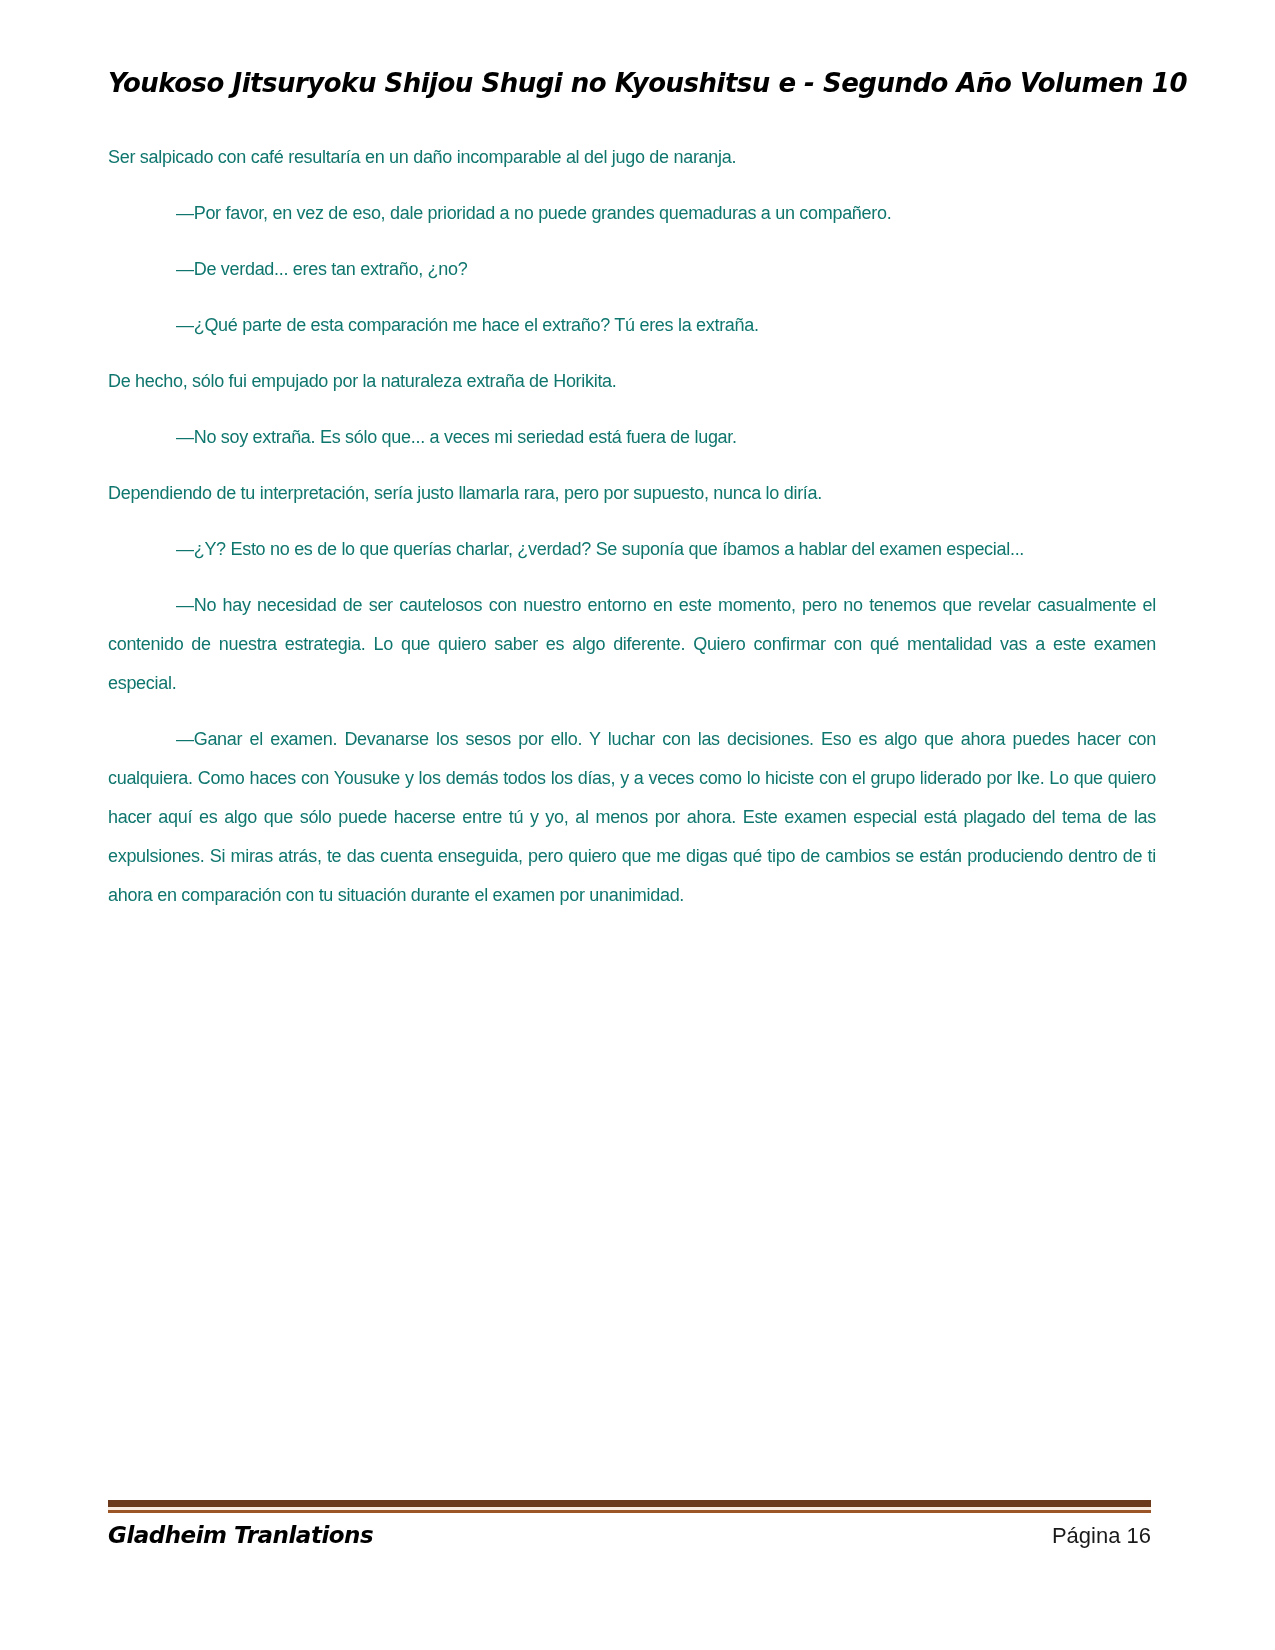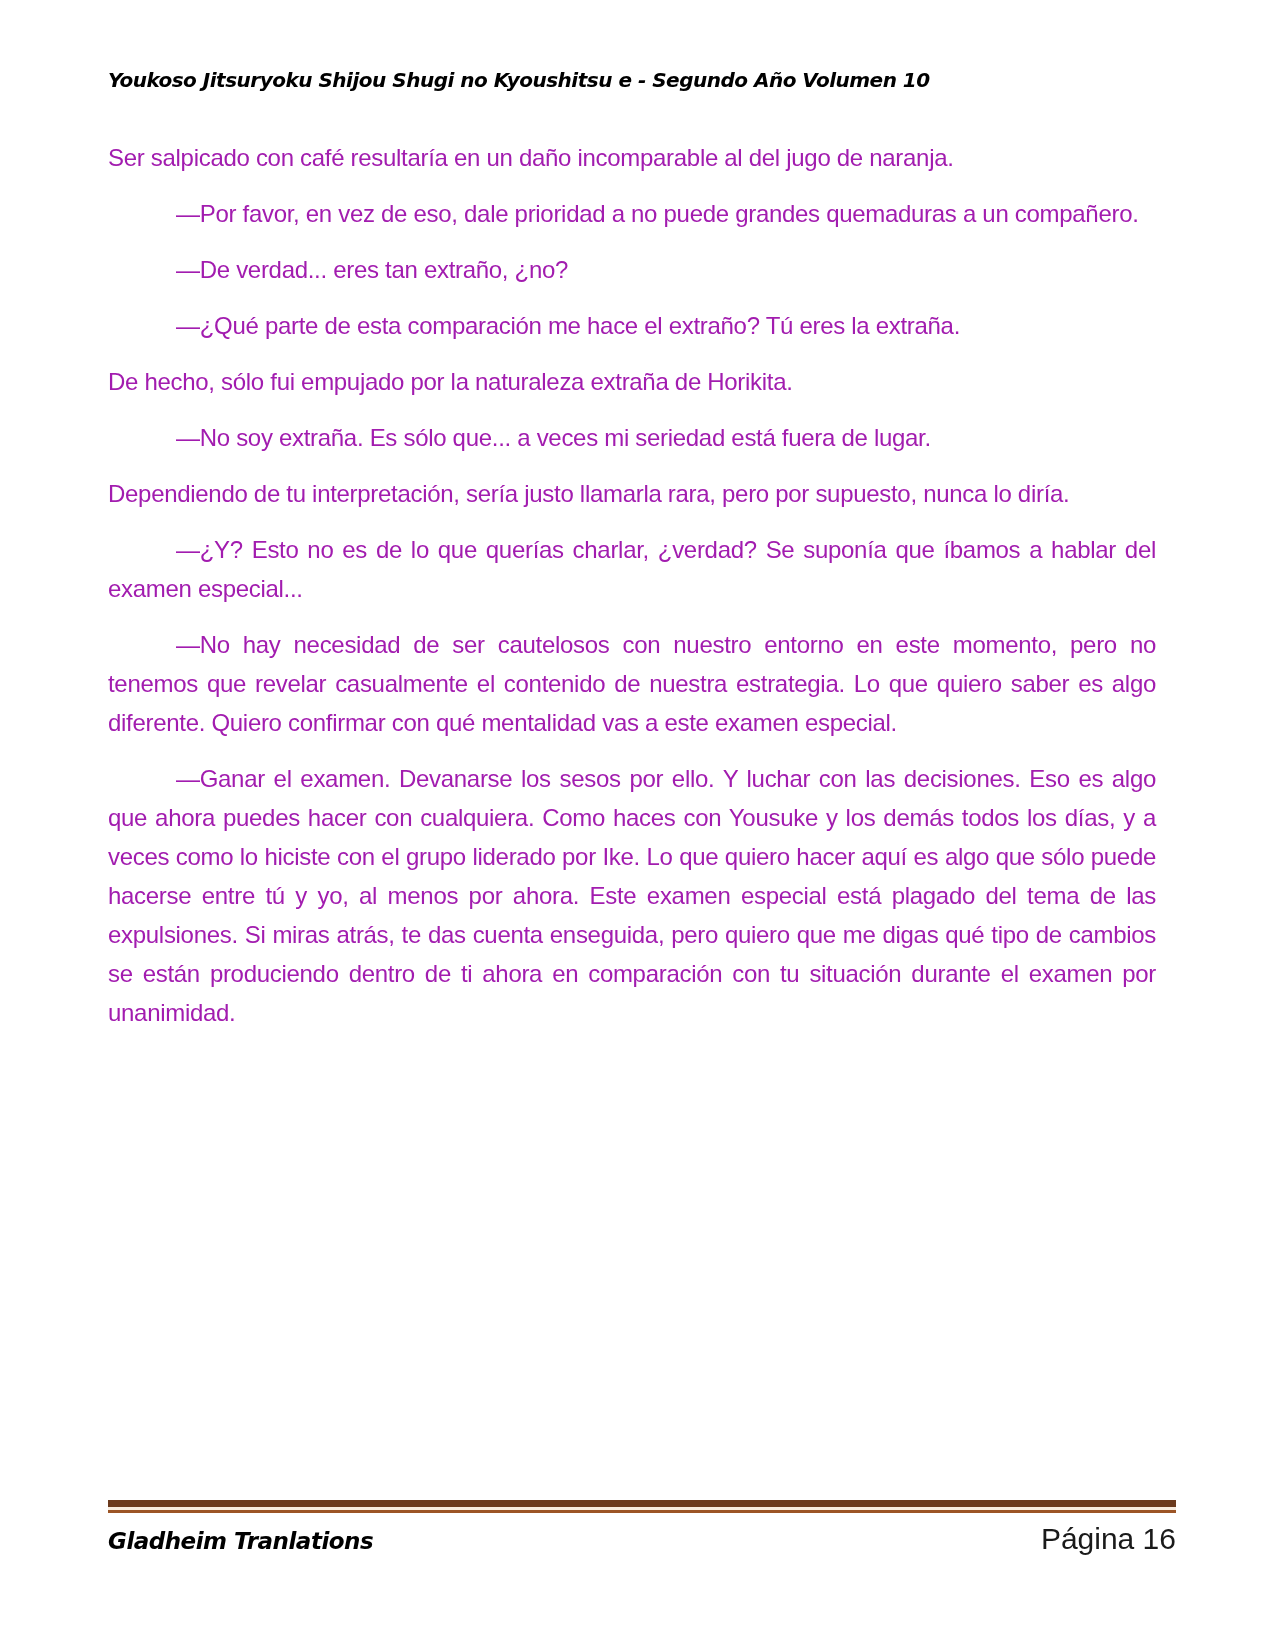--- a/index.html
+++ b/index.html
@@ -16,46 +16,46 @@
   .header {
     position: absolute;
     top: 68px;
     left: 108px;
     right: 107px;
   }
   .header-title {
     font-family: "DejaVu Sans", sans-serif;
     font-weight: bold;
     font-style: italic;
-    font-size: 20px;
+    font-size: 26px;
     letter-spacing: -0.5px;
     color: #000000;
     white-space: nowrap;
   }
   .body-text {
     position: absolute;
     top: 138px;
     left: 108px;
     width: 1060px;
   }
   .body-text p.para {
-    font-size: 24px;
+    font-size: 18px;
     line-height: 39px;
     letter-spacing: -0.3px;
     text-align: justify;
     margin: 0 12px 17px 0;
-    color: #a21caf;
+    color: #0f766e;
   }
   .body-text p.para.indent {
     text-indent: 68px;
   }
   .footer {
     position: absolute;
     left: 108px;
-    right: 99px;
+    right: 124px;
     top: 1500px;
   }
   .footer-rule {
     height: 13px;
     border-top: 7px solid var(--rule-dark, #6b3a1d);
     border-bottom: 3px solid var(--rule-light, #9c5526);
     background: #f7ecdf;
   }
   .footer-row {
     margin-top: 9px;
@@ -65,21 +65,21 @@
   }
   .footer-brand {
     font-family: "DejaVu Sans", sans-serif;
     font-weight: bold;
     font-style: italic;
     font-size: 23px;
     letter-spacing: -0.5px;
     color: #000000;
   }
   .footer-page {
-    font-size: 30px;
+    font-size: 22px;
     color: #1a1a1a;
   }
 </style>
 </head>
 <body>
 
 <div class="page">
 
   <div class="header">
     <div class="header-title">Youkoso Jitsuryoku Shijou Shugi no Kyoushitsu e - Segundo Año Volumen 10</div>

